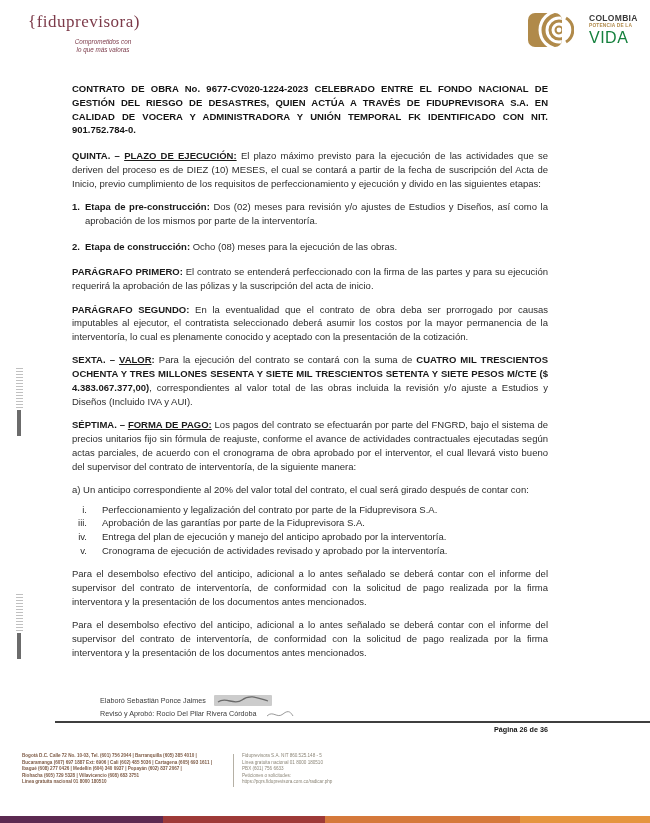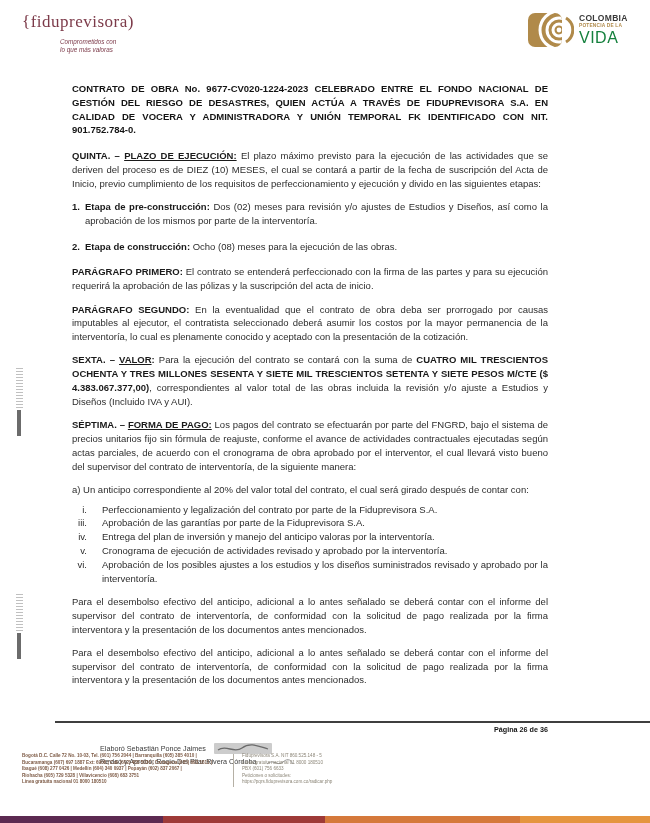--- a/index.html
+++ b/index.html
@@ -1,23 +1,23 @@
 <!DOCTYPE html>
 <html><head>
 <meta charset="utf-8">
 <style>
   html,body{margin:0;padding:0;background:#ffffff;}
   .page{position:relative;width:650px;height:823px;background:#fff;overflow:hidden;
         font-family:"Liberation Sans",sans-serif;color:#2d2d2d;}
 
   
-  .brand{position:absolute;left:22px;top:12px;}
+  .brand{position:absolute;left:28px;top:12px;text-align:center;}
   .brand-word{font-family:"Liberation Serif",serif;font-size:17px;color:#7c3a49;letter-spacing:.5px;}
   .brand-tag{margin:6px 0 0 38px;font-size:6.3px;font-style:italic;color:#7c3a49;line-height:8px;}
-  .gov{position:absolute;left:528px;top:10px;display:flex;align-items:center;gap:5px;}
+  .gov{position:absolute;left:528px;top:10px;display:flex;align-items:center;gap:15px;}
   .gov-text{line-height:1;}
   .gov-l1{font-size:8.5px;font-weight:bold;color:#3a3a3a;letter-spacing:.3px;}
   .gov-l2{font-size:4.8px;font-weight:bold;color:#b08a4a;margin-top:1px;letter-spacing:.2px;}
   .gov-l3{font-size:16px;font-weight:normal;color:#15803d;letter-spacing:.5px;margin-top:1px;}
 
   
   .stamp{position:absolute;left:12px;width:14px;display:flex;flex-direction:column;align-items:center;}
   .stamp-lines{width:7px;flex:1;background:repeating-linear-gradient(0deg,#b0b0b0 0 1px,transparent 1px 3px);opacity:.8;}
   .stamp-word{width:4px;height:26px;background:#6b6b6b;margin-top:2px;}
 
@@ -30,21 +30,21 @@
   .orow{display:flex;margin-bottom:12px;}
   .onum{width:13px;flex:none;}
   .otext{flex:1;text-align:justify;}
   .rlist{margin-bottom:9.5px;}
   .rrow{display:flex;}
   .rnum{width:15px;flex:none;text-align:right;margin-right:5px;}
   .rtext{flex:1;text-align:justify;margin-left:10px;}
   .intro-a{margin-bottom:6px !important;}
 
   
-  .sig-block{position:absolute;left:100px;top:694px;font-size:7.2px;color:#3a3a3a;line-height:12px;margin-top:48px;}
+  .sig-block{position:absolute;left:100px;top:694px;font-size:7.2px;color:#3a3a3a;line-height:12px;}
   .sig-row{display:flex;align-items:center;gap:8px;height:13px;}
   .pg-rule{position:absolute;left:55px;right:0;top:721px;height:2px;background:#3f3f3f;}
   .pg-num{position:absolute;left:474px;top:725px;font-size:7.2px;font-weight:bold;color:#141414;margin-left:20px;}
 
   
   .f-left{position:absolute;left:22px;top:753px;width:206px;font-size:4.6px;line-height:6.6px;
           color:#7d5a45;font-weight:bold;}
   .f-div{position:absolute;left:233px;top:754px;width:1px;height:33px;background:#b5b0a5;}
   .f-right{position:absolute;left:242px;top:753px;width:155px;font-size:4.6px;line-height:6.6px;color:#8c8678;}
   .logos{position:absolute;left:418px;top:748px;display:flex;align-items:center;gap:13px;height:46px;}
@@ -141,29 +141,25 @@
       <div class="rrow">
           <span class="rnum">i.</span>
           <span class="rtext">Perfeccionamiento y legalización del contrato por parte de la Fiduprevisora S.A.</span>
         </div>
       <div class="rrow">
           <span class="rnum">iii.</span>
           <span class="rtext">Aprobación de las garantías por parte de la Fiduprevisora S.A.</span>
         </div>
       <div class="rrow">
           <span class="rnum">iv.</span>
-          <span class="rtext">Entrega del plan de inversión y manejo del anticipo valoras por la interventoría.</span>
+          <span class="rtext">Entrega del plan de ejecución y manejo del anticipo aprobado por la interventoría.</span>
         </div>
       <div class="rrow">
           <span class="rnum">v.</span>
           <span class="rtext">Cronograma de ejecución de actividades revisado y aprobado por la interventoría.</span>
-        </div>
-      <div class="rrow">
-          <span class="rnum">vi.</span>
-          <span class="rtext">Aprobación de los posibles ajustes a los estudios y los diseños suministrados revisado y aprobado por la interventoría.</span>
         </div>
     </div>
 
     <p>Para el desembolso efectivo del anticipo, adicional a lo antes señalado se deberá contar con el informe del supervisor del contrato de interventoría, de conformidad con la solicitud de pago realizada por la firma interventora y la presentación de los documentos antes mencionados.</p>
     <p>Para el desembolso efectivo del anticipo, adicional a lo antes señalado se deberá contar con el informe del supervisor del contrato de interventoría, de conformidad con la solicitud de pago realizada por la firma interventora y la presentación de los documentos antes mencionados.</p>
   </div>
 
   <div class="sig-block">
     <div class="sig-row">
       <span>Elaboró Sebastián Ponce Jaimes</span>

